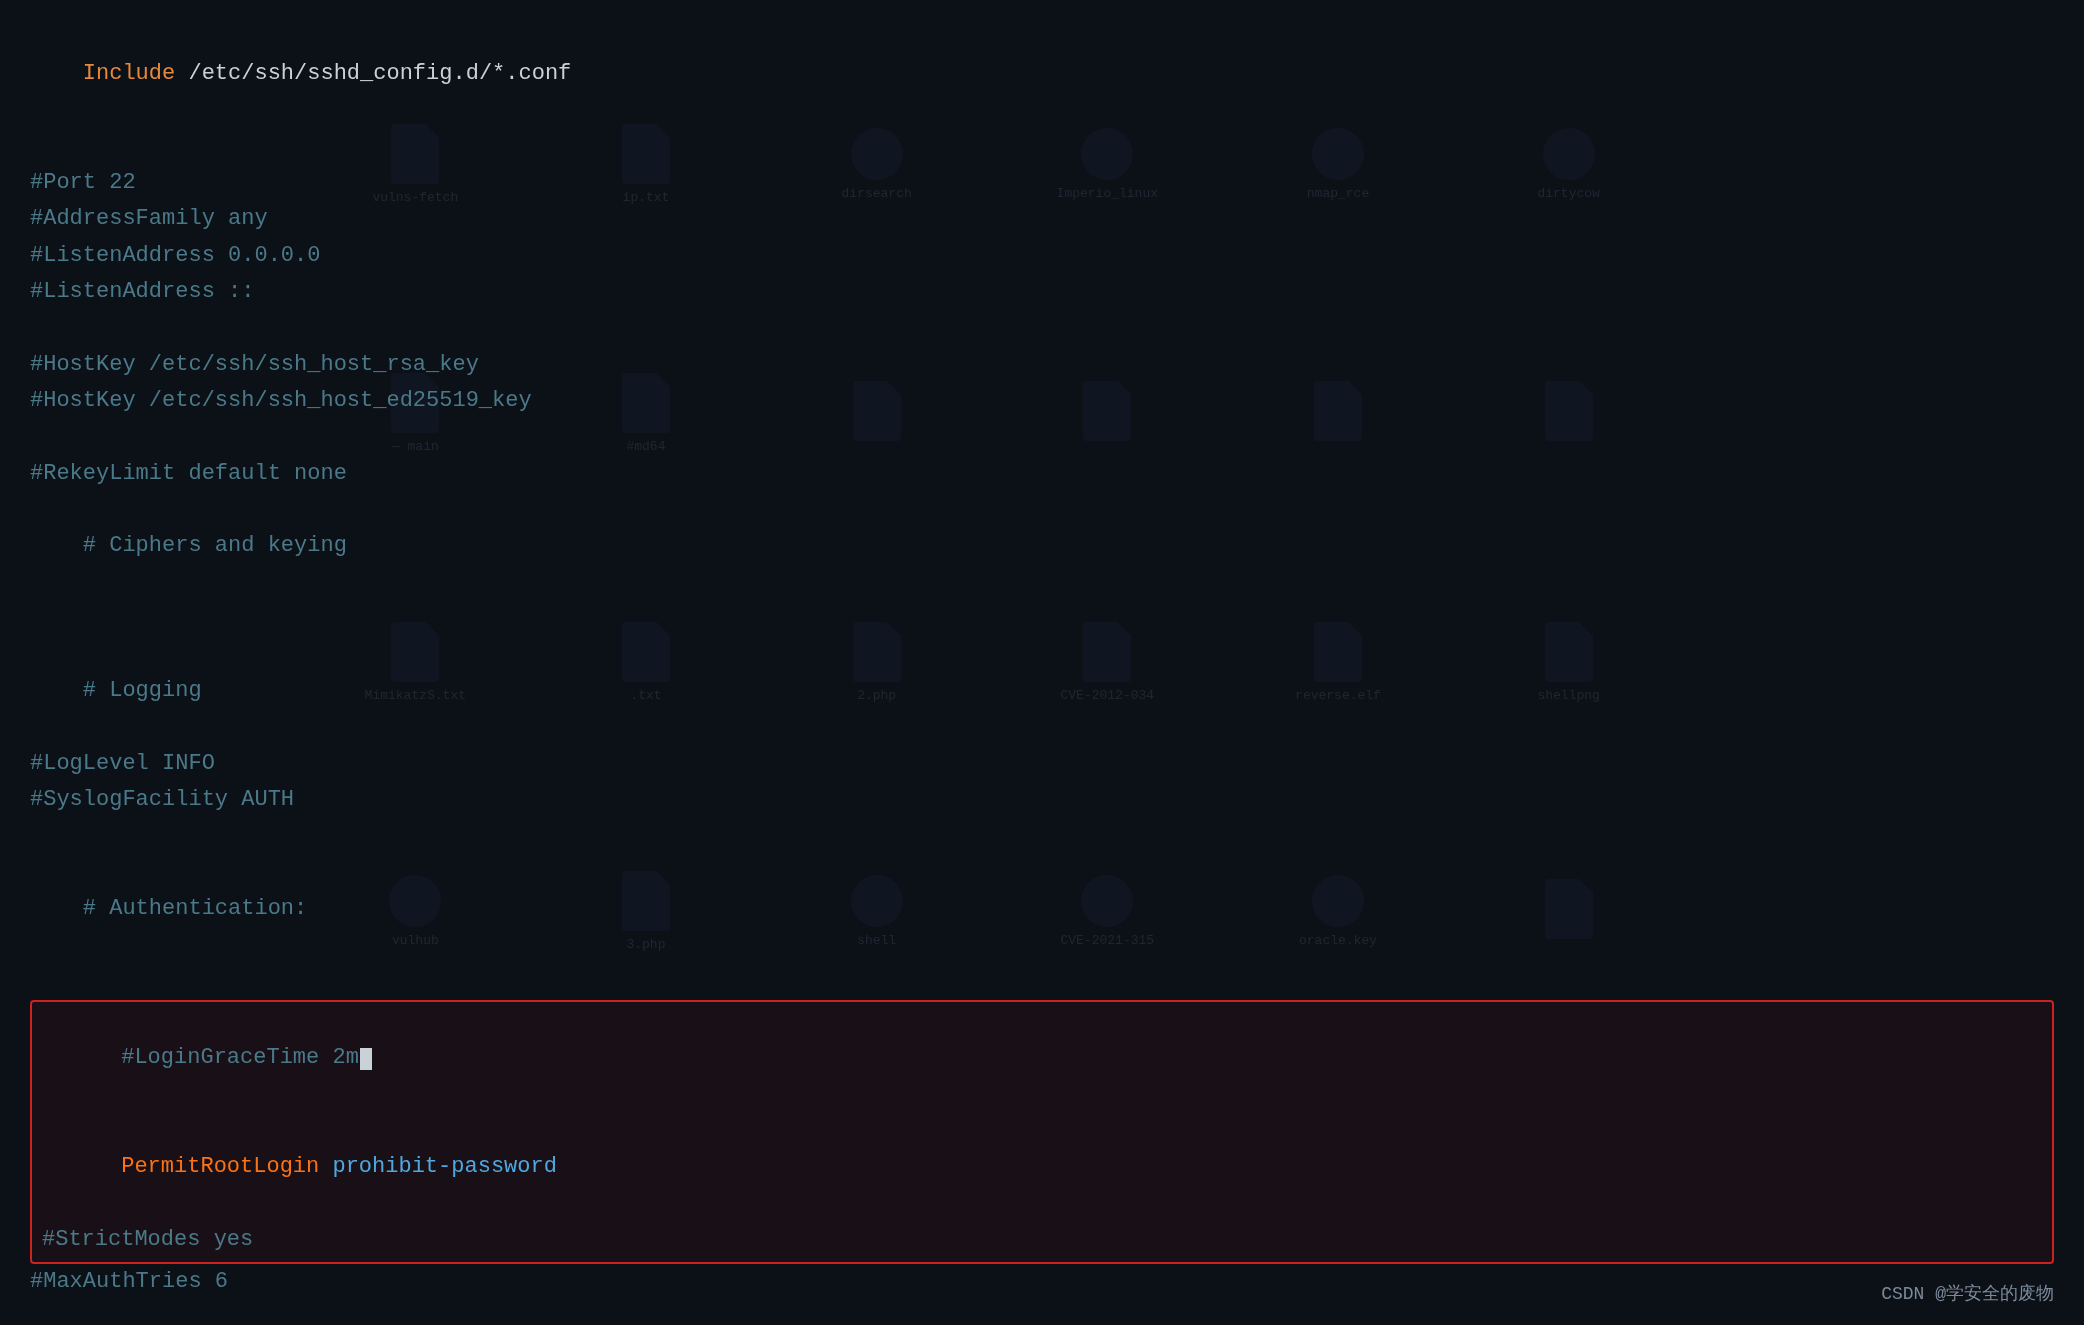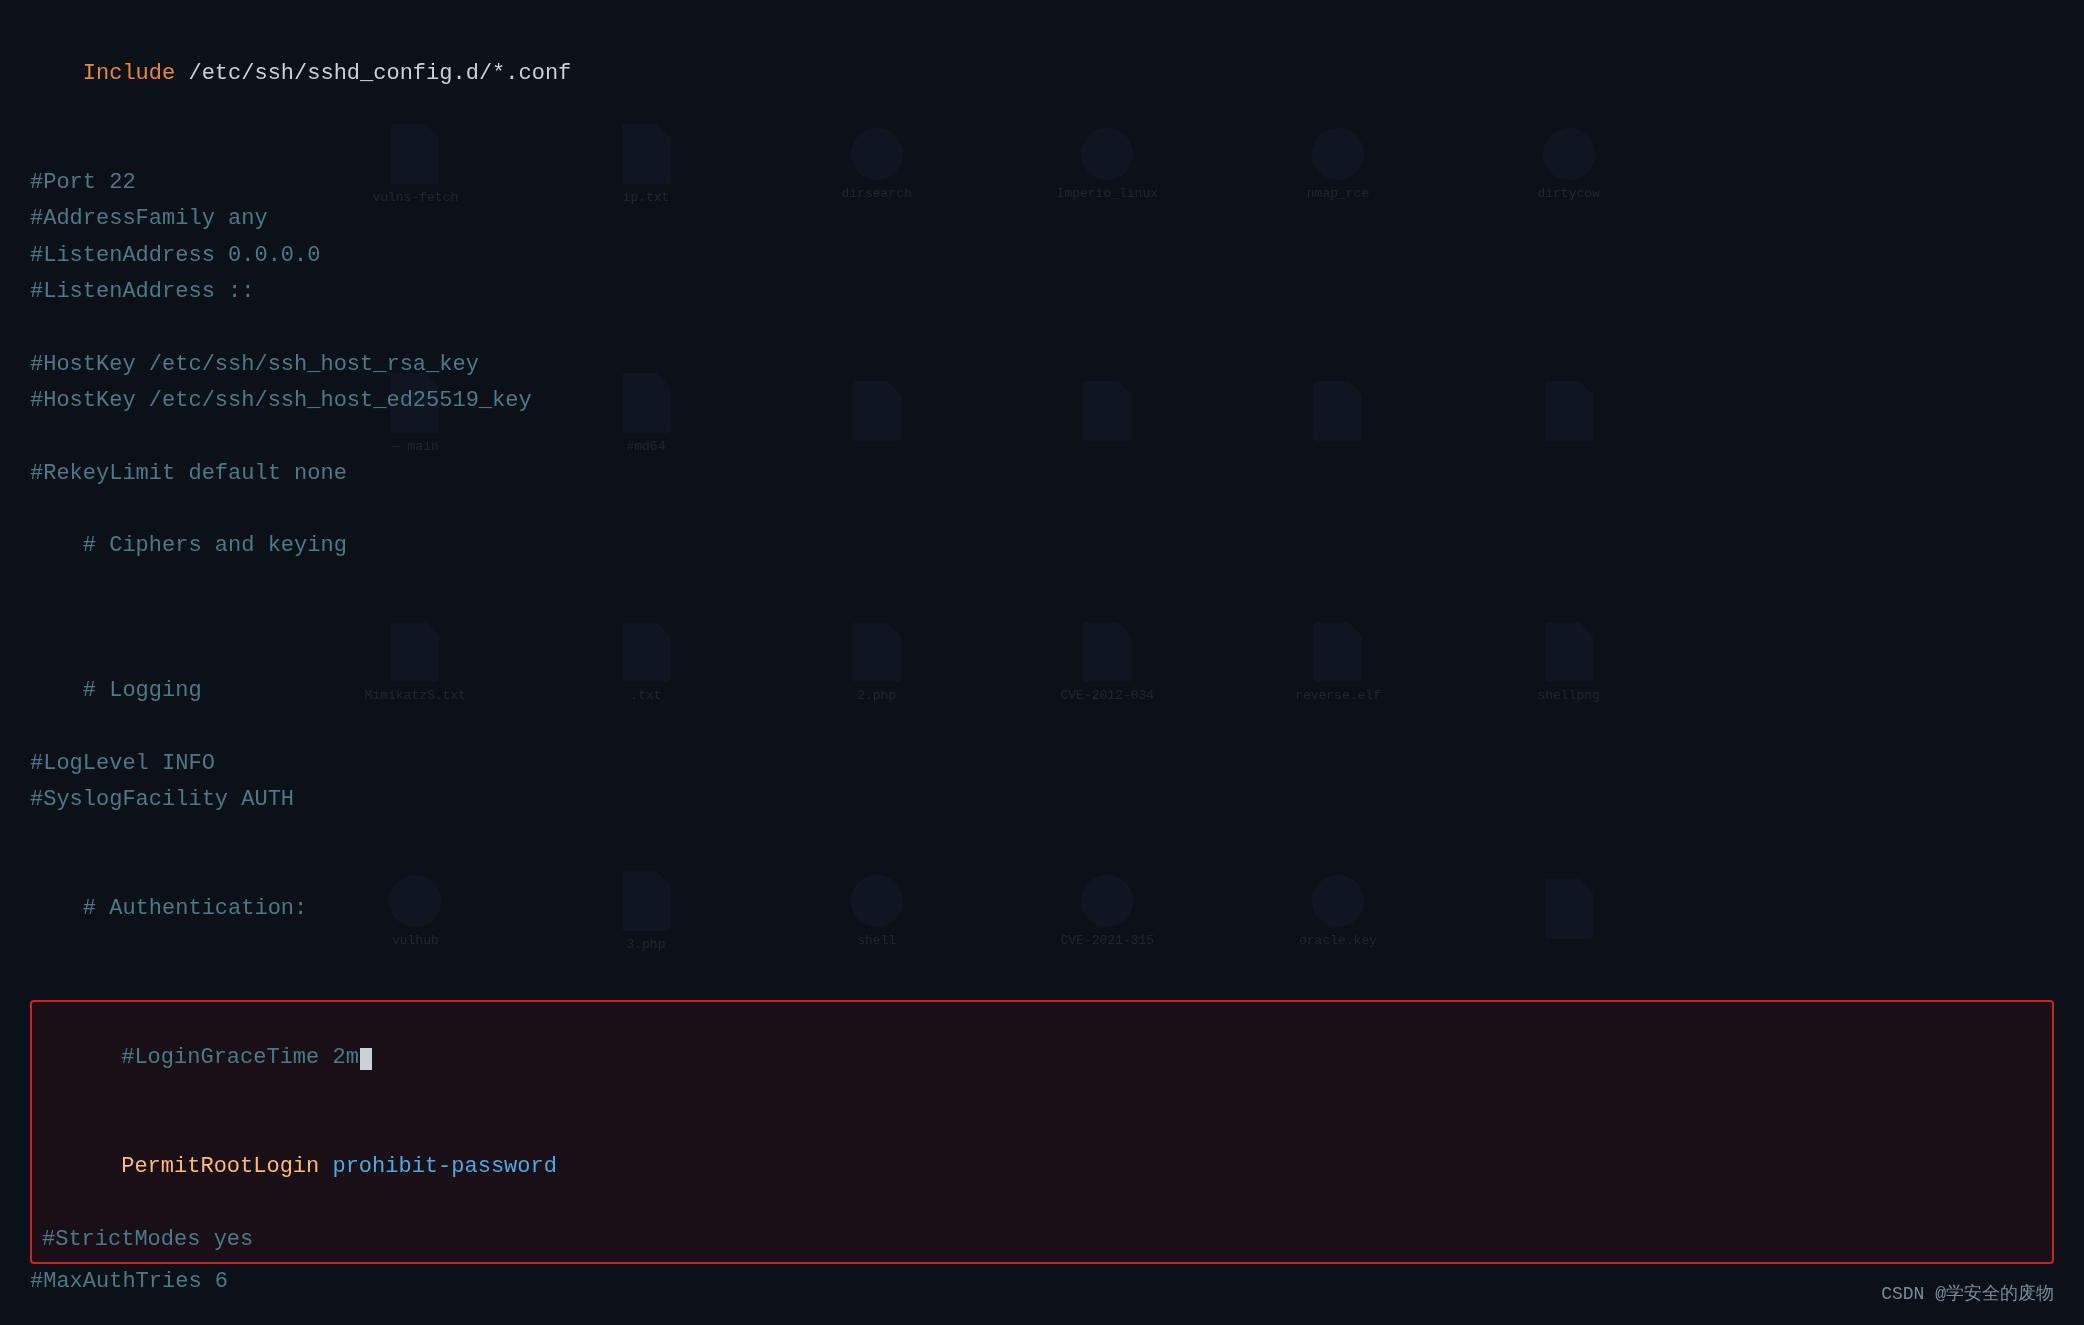--- a/index.html
+++ b/index.html
@@ -103,21 +103,21 @@
     .line-empty {
       display: block;
       height: 1.65em;
     }
 
     .color-orange {
       color: #e5893a;
     }
 
     .color-cyan {
-      color: #fdba74;
+      color: #f97316;
     }
 
     .color-blue {
       color: #4fa8e0;
     }
 
     .color-comment {
       color: #4a7a8a;
     }
 

